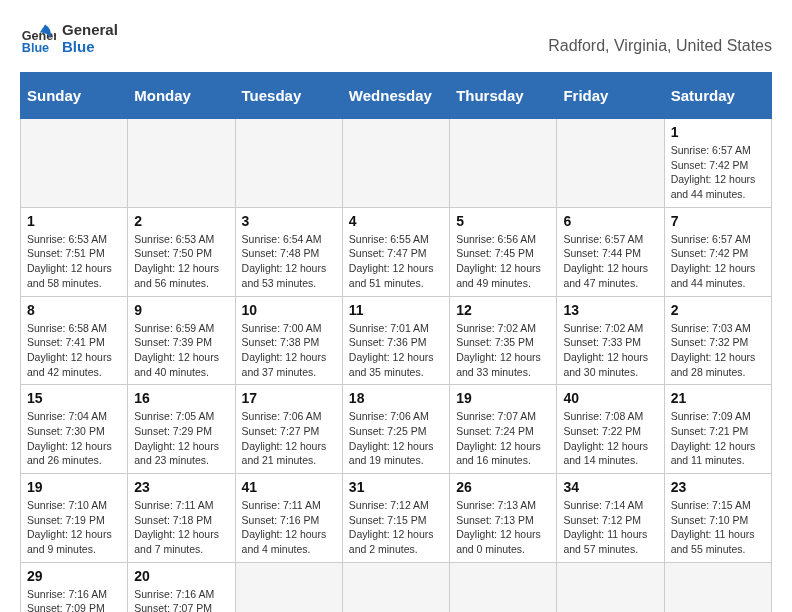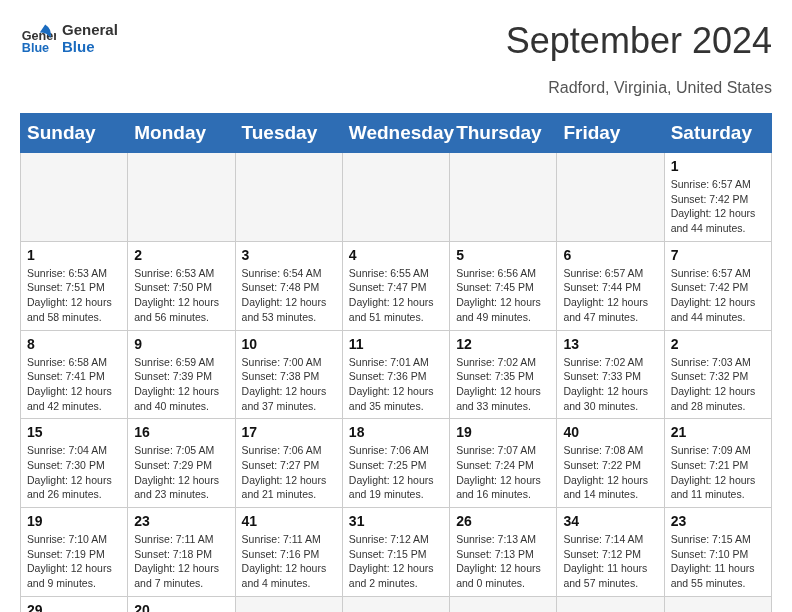--- a/index.html
+++ b/index.html
@@ -39,22 +39,22 @@
       margin-top: 17px;
     }
     table {
       width: 100%;
       border-collapse: collapse;
       table-layout: fixed;
     }
     th {
       background-color: #2e6db4;
       color: white;
-      padding: 8px 6px;
-      font-size: 19px;
+      padding: 14px 6px;
+      font-size: 15px;
       font-weight: bold;
       text-align: left;
       border: 1px solid #2e6db4;
     }
     td {
       border: 1px solid #ccc;
       vertical-align: top;
       padding: 5px 6px;
       font-size: 11px;
       color: #333;
@@ -85,21 +85,20 @@
       <text x="2" y="22" font-size="14" font-weight="bold" fill="#333">General</text>
       <text x="2" y="36" font-size="14" font-weight="bold" fill="#1a6bbf">Blue</text>
       <path d="M28 5 Q36 10 34 20 Q30 14 22 14 Z" fill="#1a6bbf"></path>
     </svg>
     <div>
       <div style="font-size:15px;font-weight:bold;color:#333;">General</div>
       <div style="font-size:15px;font-weight:bold;color:#1a6bbf;">Blue</div>
     </div>
   </div>
   <div class="title-section">
-    <div class="month-title">September 2024</div>
     <div class="subtitle">Radford, Virginia, United States</div>
   </div>
 </div>
 
 <table>
   <thead>
     <tr>
       <th>Sunday</th>
       <th>Monday</th>
       <th>Tuesday</th>

